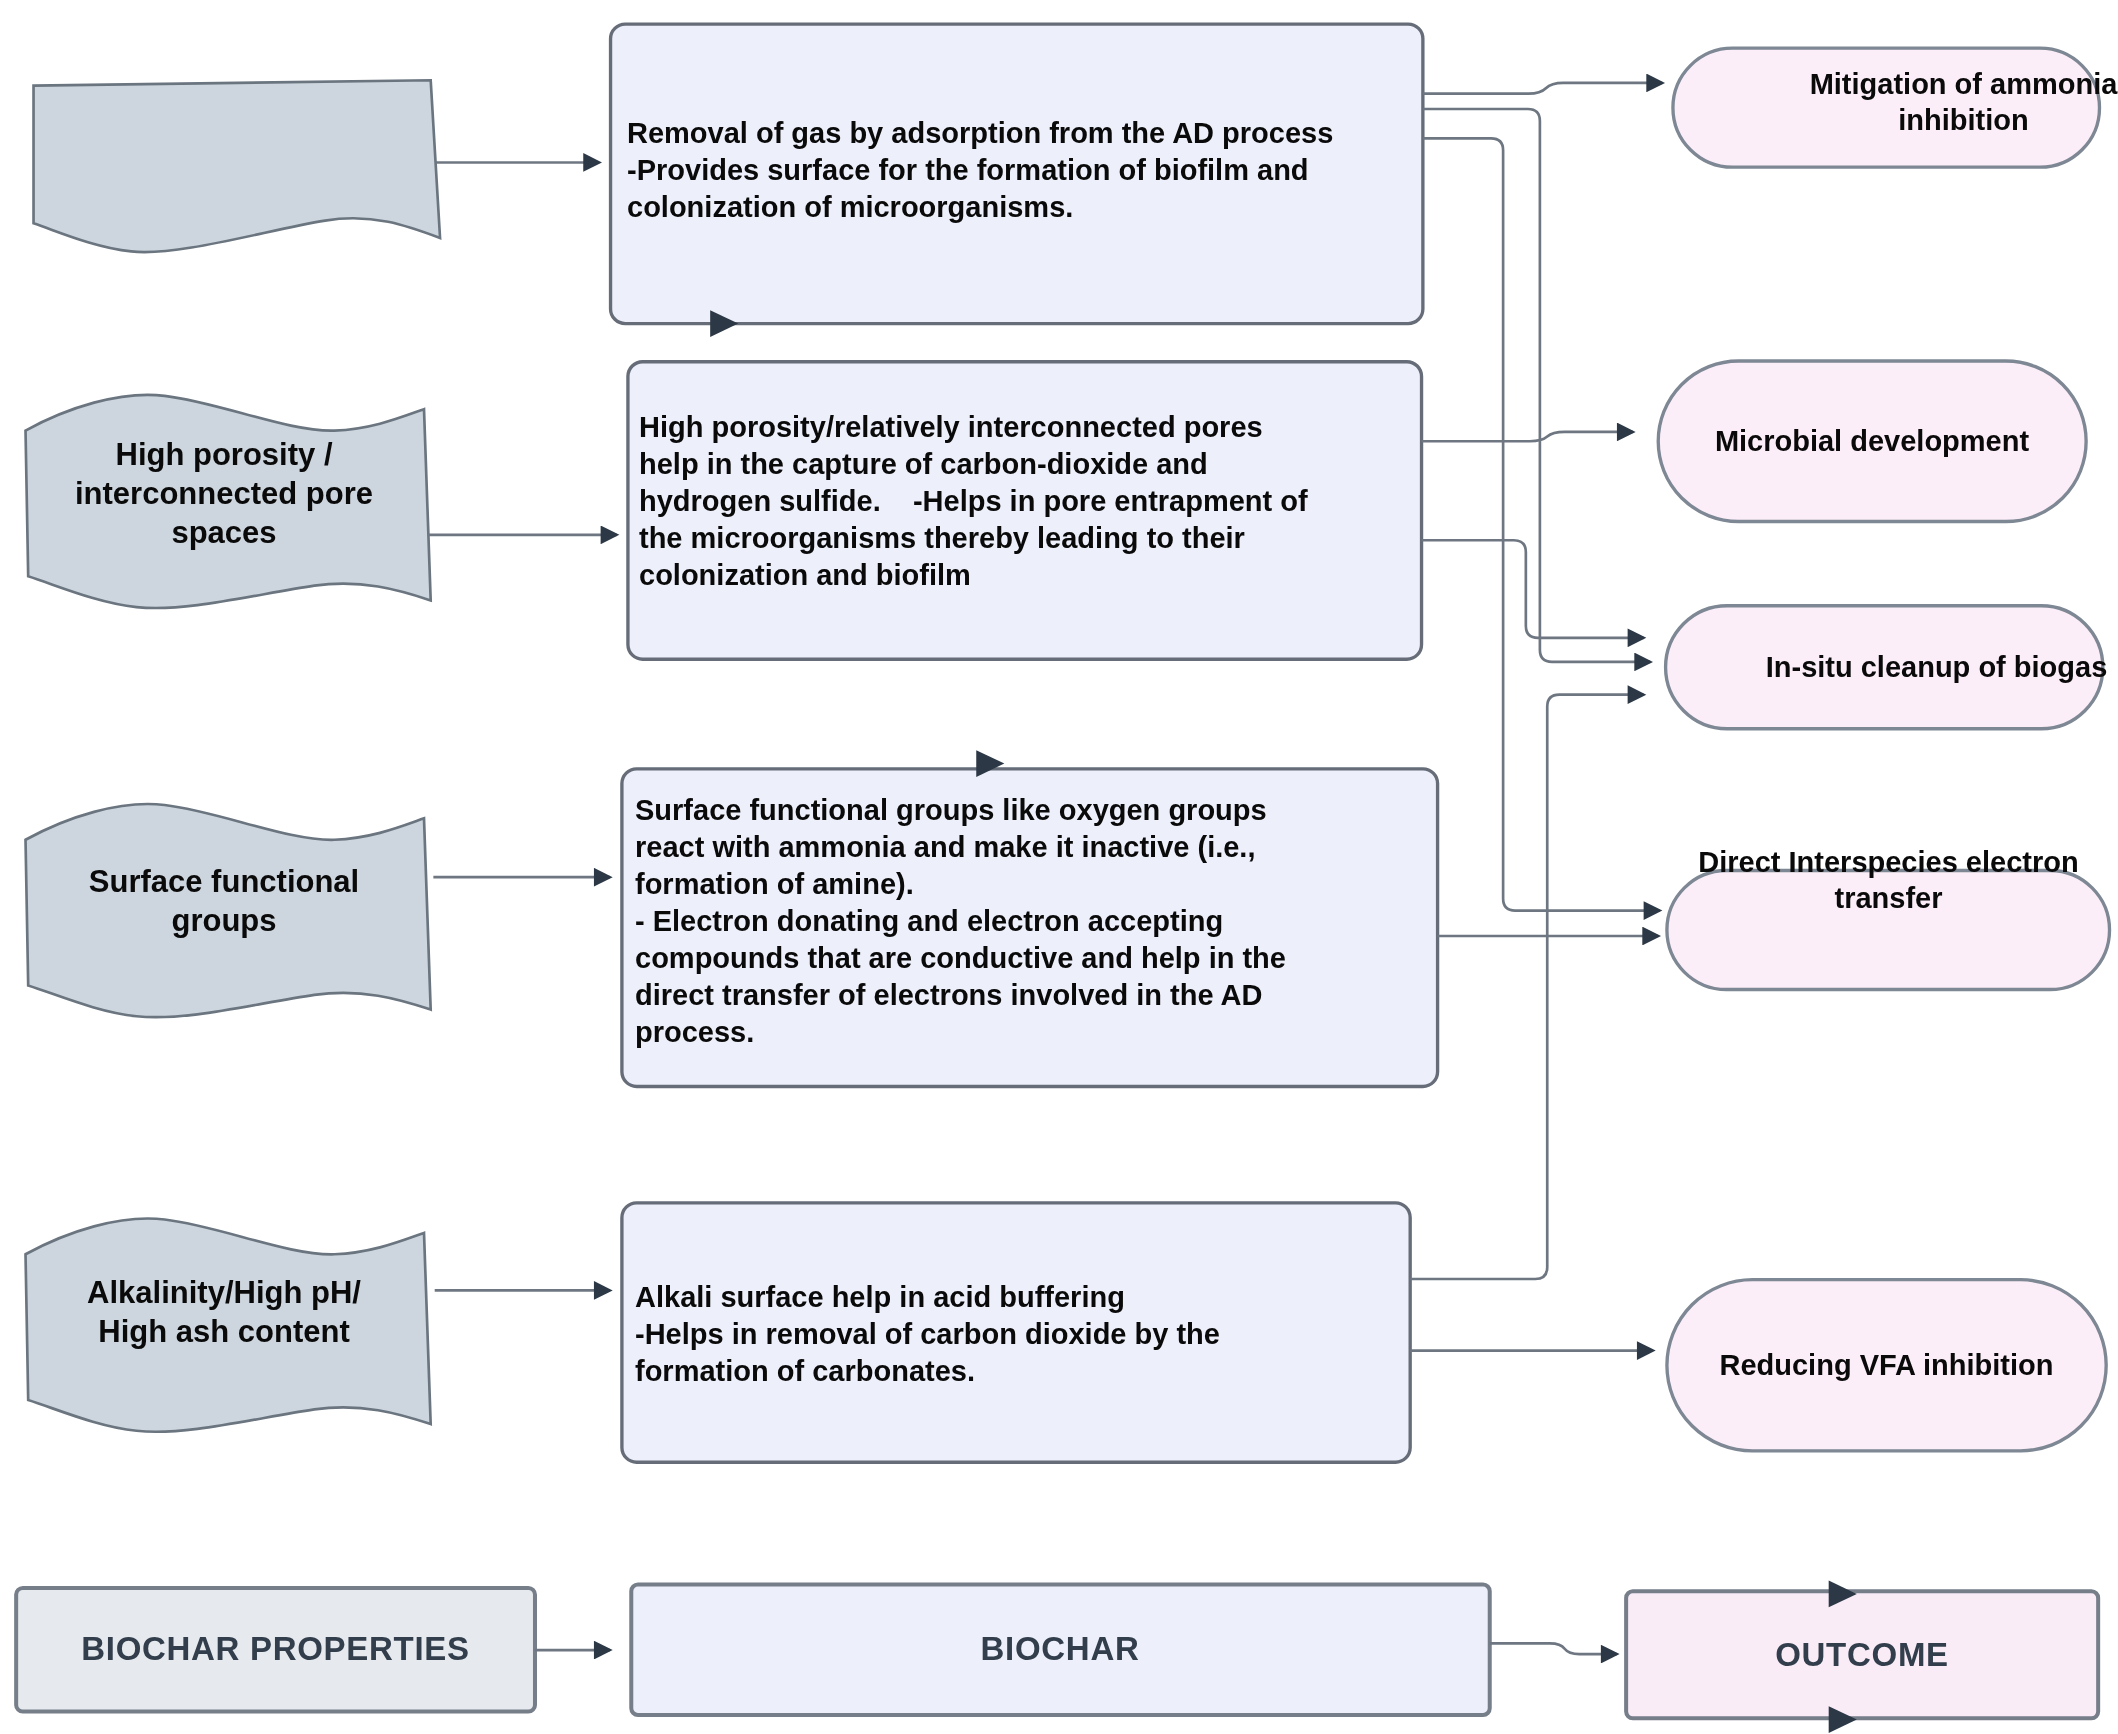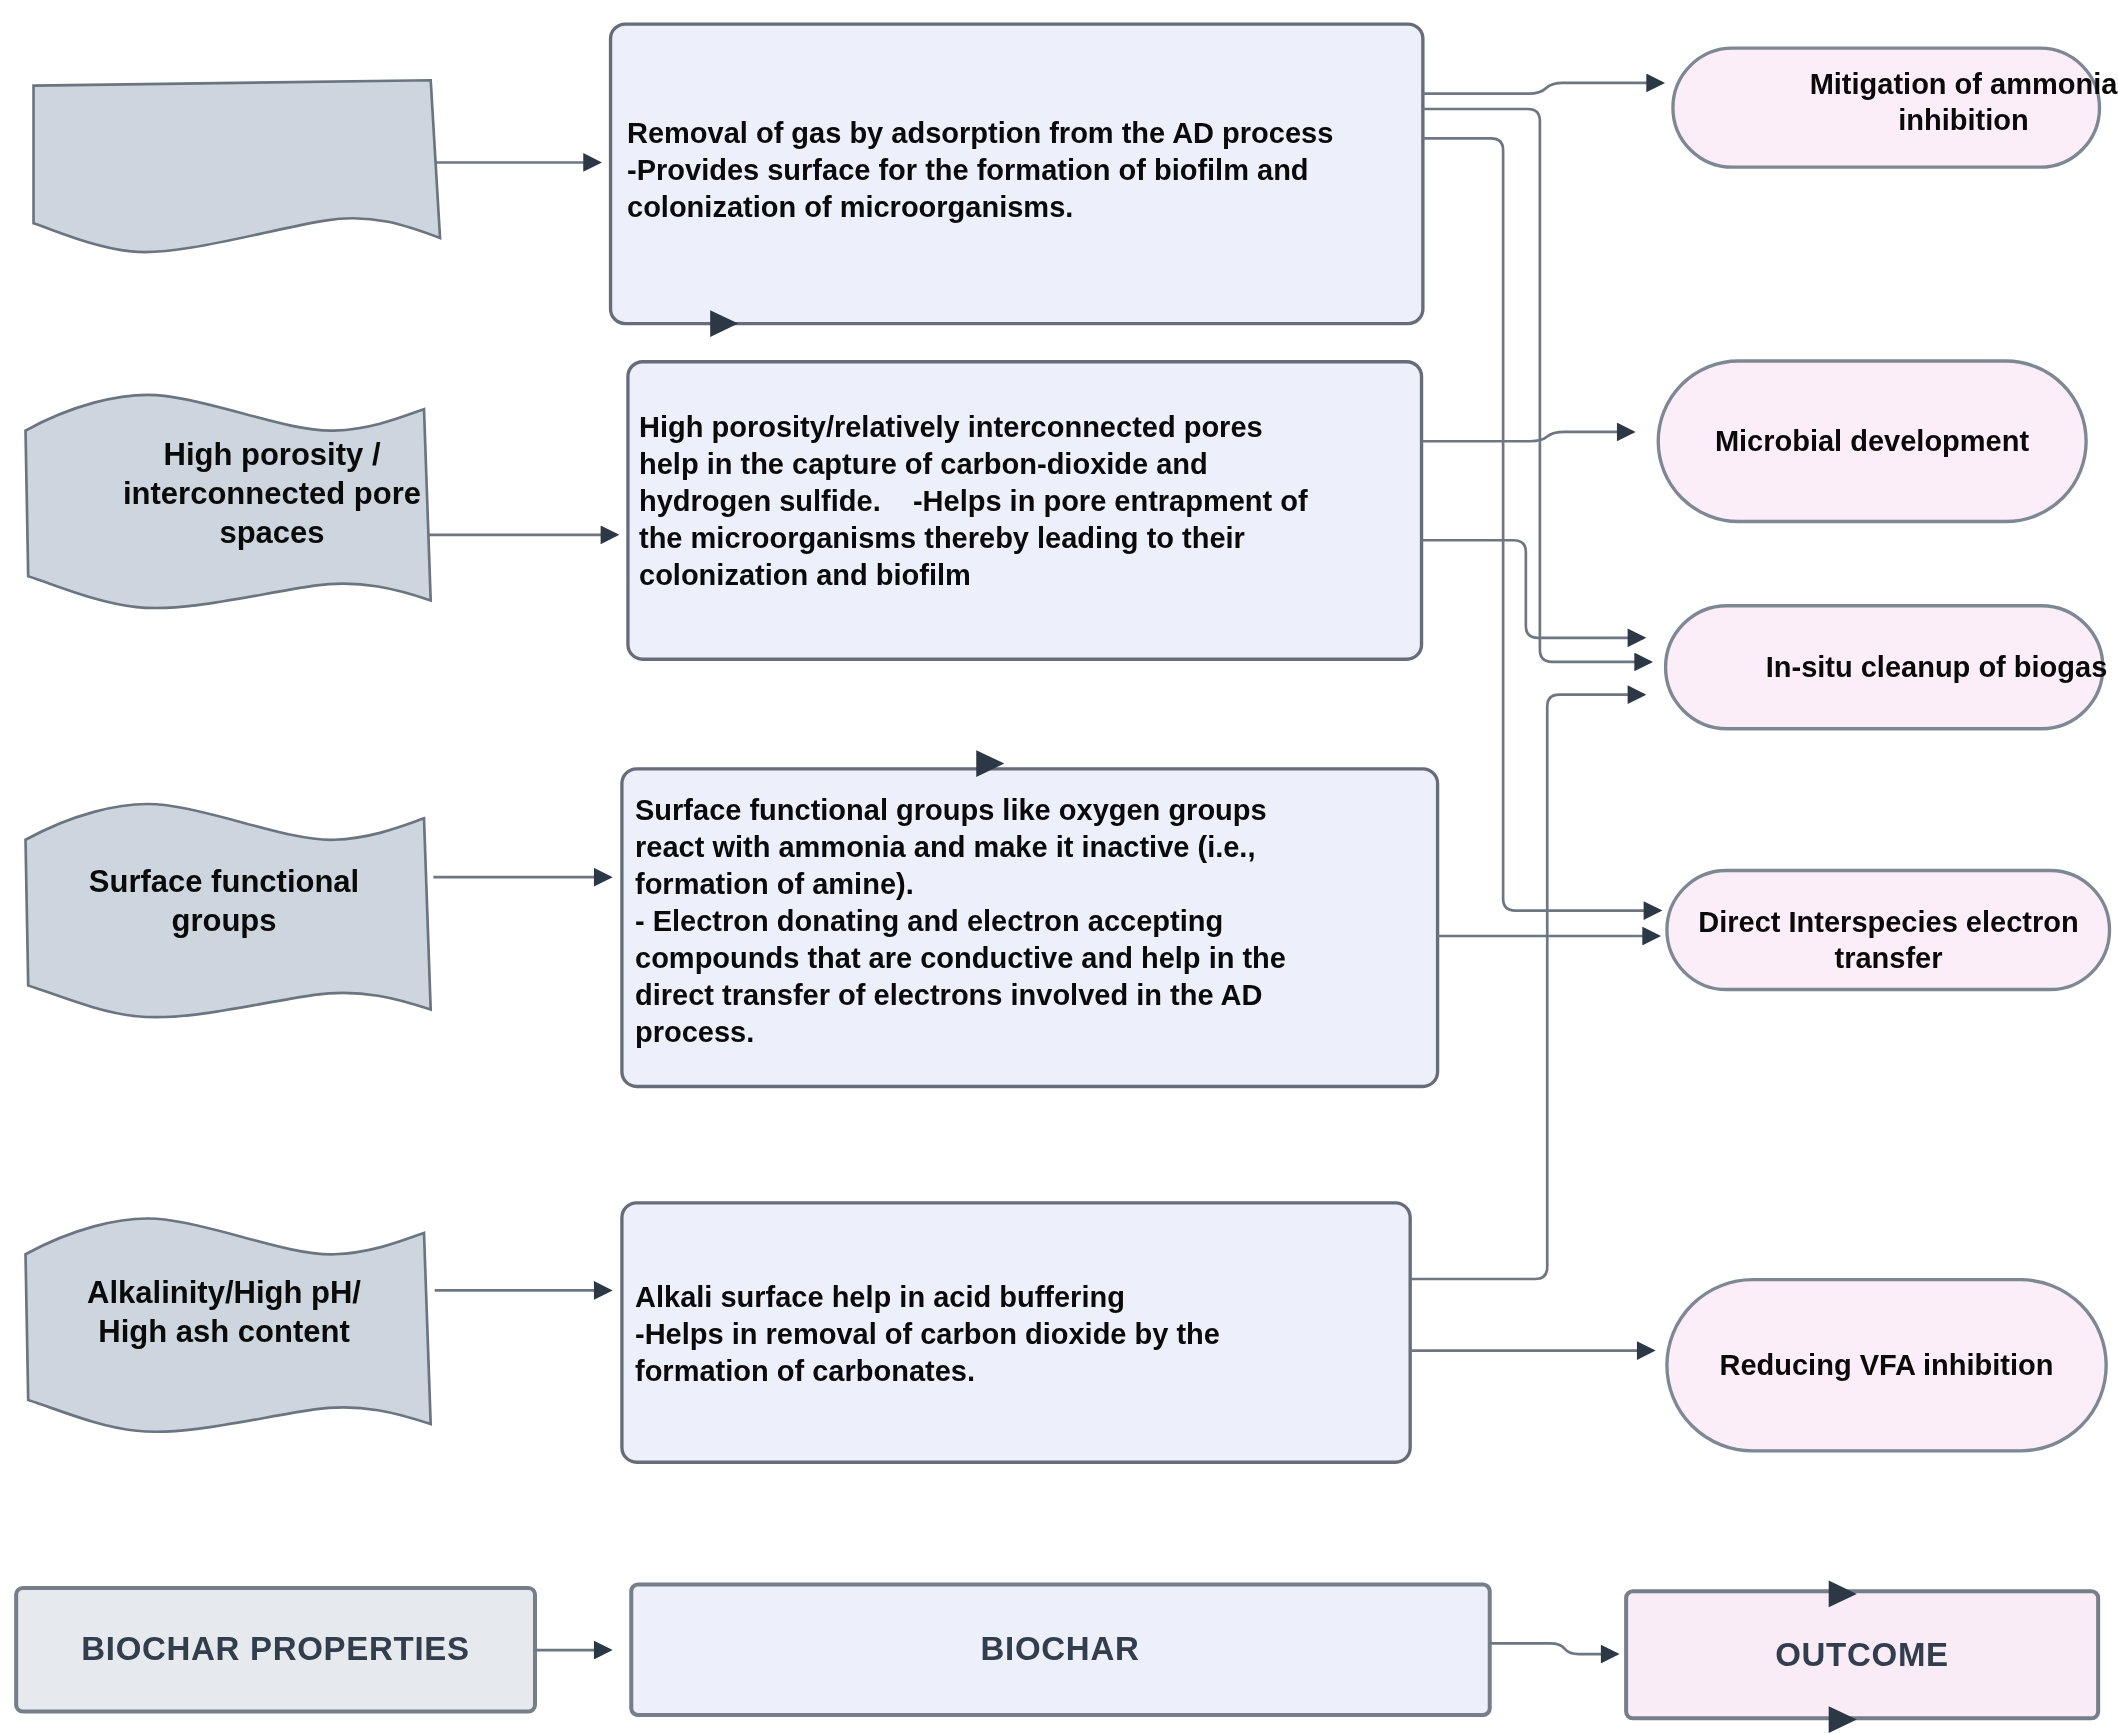--- a/index.html
+++ b/index.html
@@ -83,21 +83,21 @@
 
     <path d="M 800,2468 H 912" fill="none" stroke="#6e7781" stroke-width="4" marker-end="url(#arr)"></path>
     <path d="M 2228,2458 L 2318,2458 Q 2334,2458 2340,2466 Q 2346,2474 2362,2474 L 2418,2474" fill="none" stroke="#6e7781" stroke-width="4" marker-end="url(#arr)"></path>
 
     <polygon points="1062,464 1104,484 1062,504" fill="#2c3845"></polygon>
     <polygon points="1460,1122 1502,1142 1460,1162" fill="#2c3845"></polygon>
     <polygon points="2735,2364 2777,2384 2735,2404" fill="#2c3845"></polygon>
     <polygon points="2735,2552 2777,2572 2735,2592" fill="#2c3845"></polygon>
   </svg>
 
-  <div class="t prop center" style="left:27px;  top:435px;  width:394px;padding-left:48px;">High porosity /
+  <div class="t prop center" style="left:27px;  top:435px;  width:394px;">High porosity /
 interconnected pore
 spaces</div>
   <div class="t prop center" style="left:27px;  top:862px; width:394px;">Surface functional
 groups</div>
   <div class="t prop center" style="left:27px;  top:1273px; width:394px;">Alkalinity/High pH/
 High ash content</div>
 
   <div class="t func" style="left:627px; top:115px;  width:789px;">Removal of gas by adsorption from the AD process
 -Provides surface for the formation of biofilm and
 colonization of microorganisms.</div>
@@ -114,21 +114,21 @@
 direct transfer of electrons involved in the AD
 process.</div>
   <div class="t func" style="left:635px; top:1255px; width:769px;margin-top:24px;">Alkali surface help in acid buffering
 -Helps in removal of carbon dioxide by the
 formation of carbonates.</div>
 
   <div class="t out center" style="left:1750px; top:66px;   width:427px;">Mitigation of ammonia
 inhibition</div>
   <div class="t out center" style="left:1658px; top:423px;  width:428px;">Microbial development</div>
   <div class="t out center" style="left:1718px; top:649px;  width:437px;text-align:center;">In-situ cleanup of biogas</div>
-  <div class="t out center" style="left:1667px; top:904px; width:443px;">Direct Interspecies electron
+  <div class="t out center" style="left:1667px; top:844px; width:443px;">Direct Interspecies electron
 transfer</div>
   <div class="t out center" style="left:1667px; top:1347px; width:439px;">Reducing VFA inhibition</div>
 
   <div class="t leg center" style="left:16px;   top:1629px; width:519px;">BIOCHAR PROPERTIES</div>
   <div class="t leg center" style="left:631px;  top:1629px; width:858px;">BIOCHAR</div>
   <div class="t leg center" style="left:1626px; top:1635px; width:472px;">OUTCOME</div>
 
 </div>
 
 

